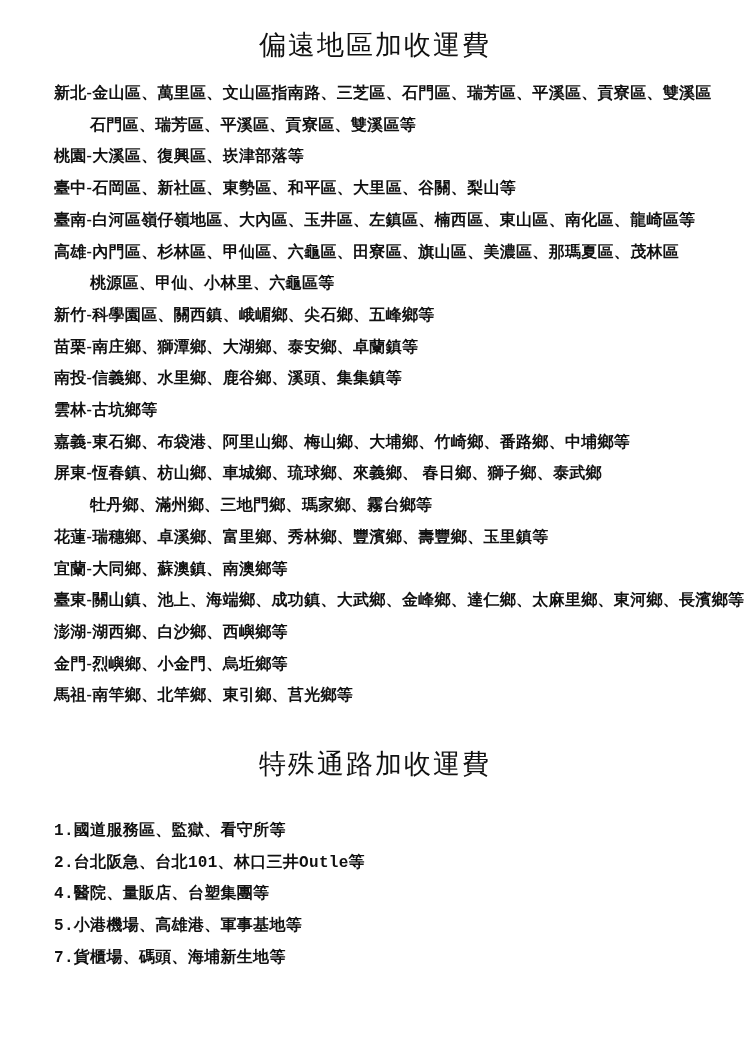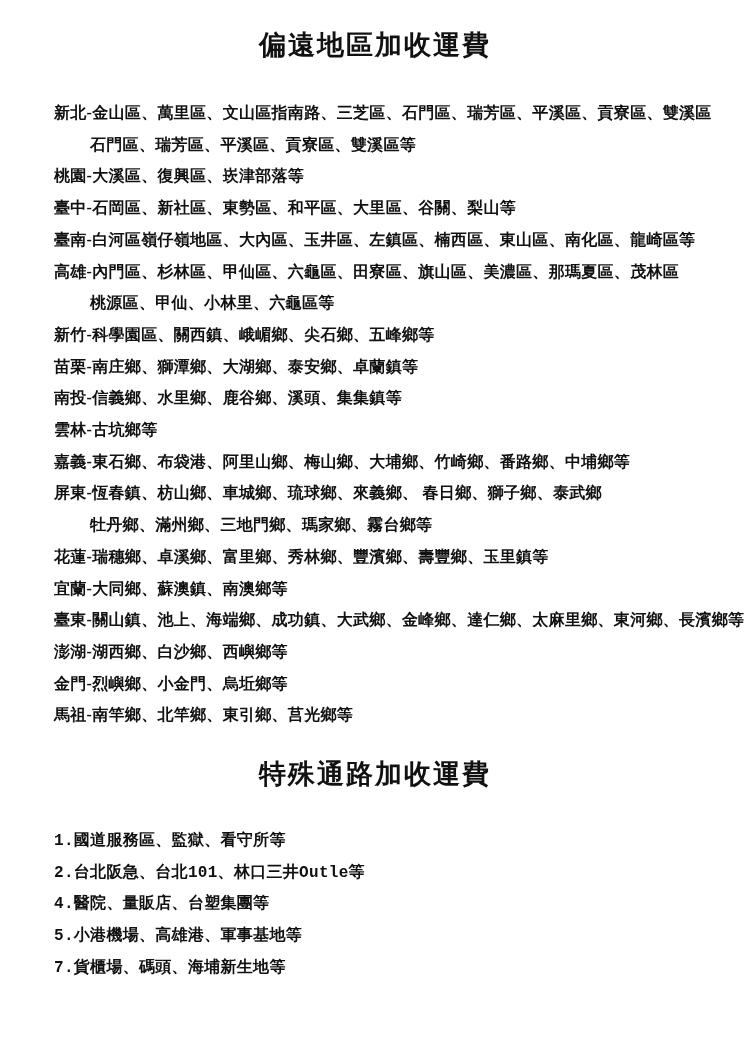--- a/index.html
+++ b/index.html
@@ -15,31 +15,31 @@
     color: #111111;
     overflow: hidden;
   }
   .page {
     width: 750px;
     height: 1061px;
     padding-top: 30px;
   }
   .sec-title {
     font-size: 27px;
-    font-weight: bold;
+    font-weight: normal;
     text-align: center;
     margin: 0;
     letter-spacing: 2px;
     line-height: 31px;
   }
   .lines {
     width: 100%;
   }
-  #section1-lines { margin-top: 36px; }
-  #section2-title { margin-top: 28px; }
+  #section1-lines { margin-top: 16px; }
+  #section2-title { margin-top: 38px; }
   #section2-lines { margin-top: 36px; font-family: Liberation Mono, monospace; }
   .line {
     font-size: 16px;
     font-weight: bold;
     line-height: 31.7px;
     padding-left: 54px;
     white-space: pre;
     letter-spacing: 0.3px;
   }
   .line.indent {

